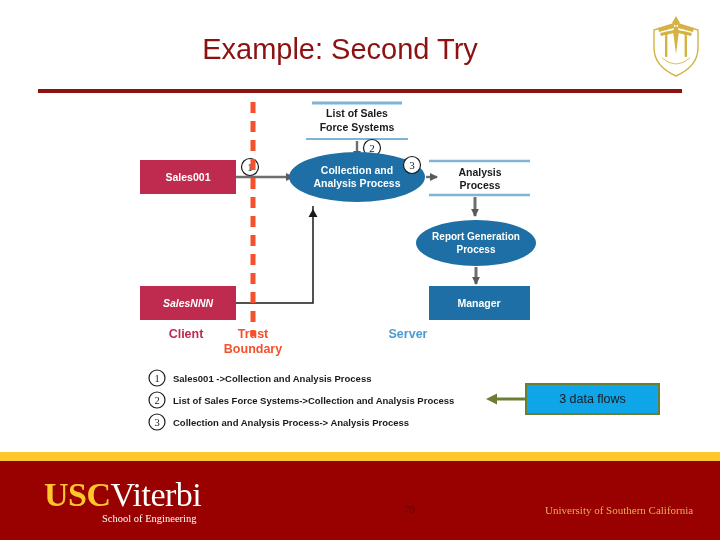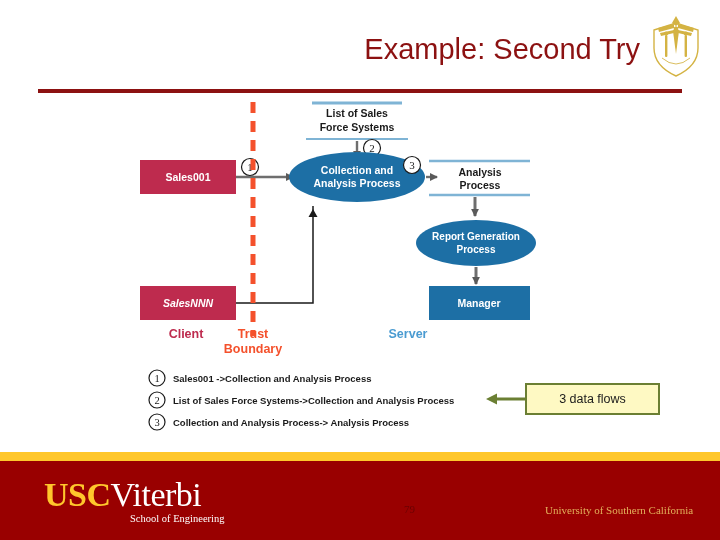--- a/index.html
+++ b/index.html
@@ -17,21 +17,21 @@
     background: #ffffff;
     overflow: hidden;
   }
 
   
   #slide-title {
     position: absolute;
     left: 40px;
     top: 33px;
     width: 600px;
-    text-align: right;
+    text-align: center;
     font-size: 29px;
     color: #8C1111;
     font-family: "Liberation Sans", sans-serif;
     letter-spacing: 0px;
     white-space: nowrap;
   }
   #title-rule {
     position: absolute;
     left: 38px;
     top: 89px;
@@ -59,21 +59,21 @@
   }
   #diagram svg { display: block; }
 
   
   #callout-box {
     position: absolute;
     left: 525px;
     top: 383px;
     width: 135px;
     height: 32px;
-    background: #fef9c3;
+    background: #0ea5e9;
     border: 2px solid #6B7F33;
     box-sizing: border-box;
     display: flex;
     align-items: center;
     justify-content: center;
     font-size: 12.5px;
     color: #1a1a1a;
     font-family: "Liberation Sans", sans-serif;
   }
   #callout-arrow {
@@ -113,21 +113,21 @@
     font-size: 34px;
     line-height: 32px;
     white-space: nowrap;
   }
   #viterbi-usc { color: #FFC72C; font-weight: bold; letter-spacing: -0.5px; }
   #viterbi-name { color: #ffffff; letter-spacing: -0.5px; }
   #viterbi-sub {
     font-family: "Liberation Serif", serif;
     font-size: 10.5px;
     color: #ffffff;
-    margin-left: 86px;
+    margin-left: 58px;
     margin-top: 2px;
     white-space: nowrap;
   }
   #slide-number {
     position: absolute;
     left: 404px;
     top: 503px;
     font-size: 11px;
     color: #6B0000;
     font-family: "Liberation Serif", serif;

